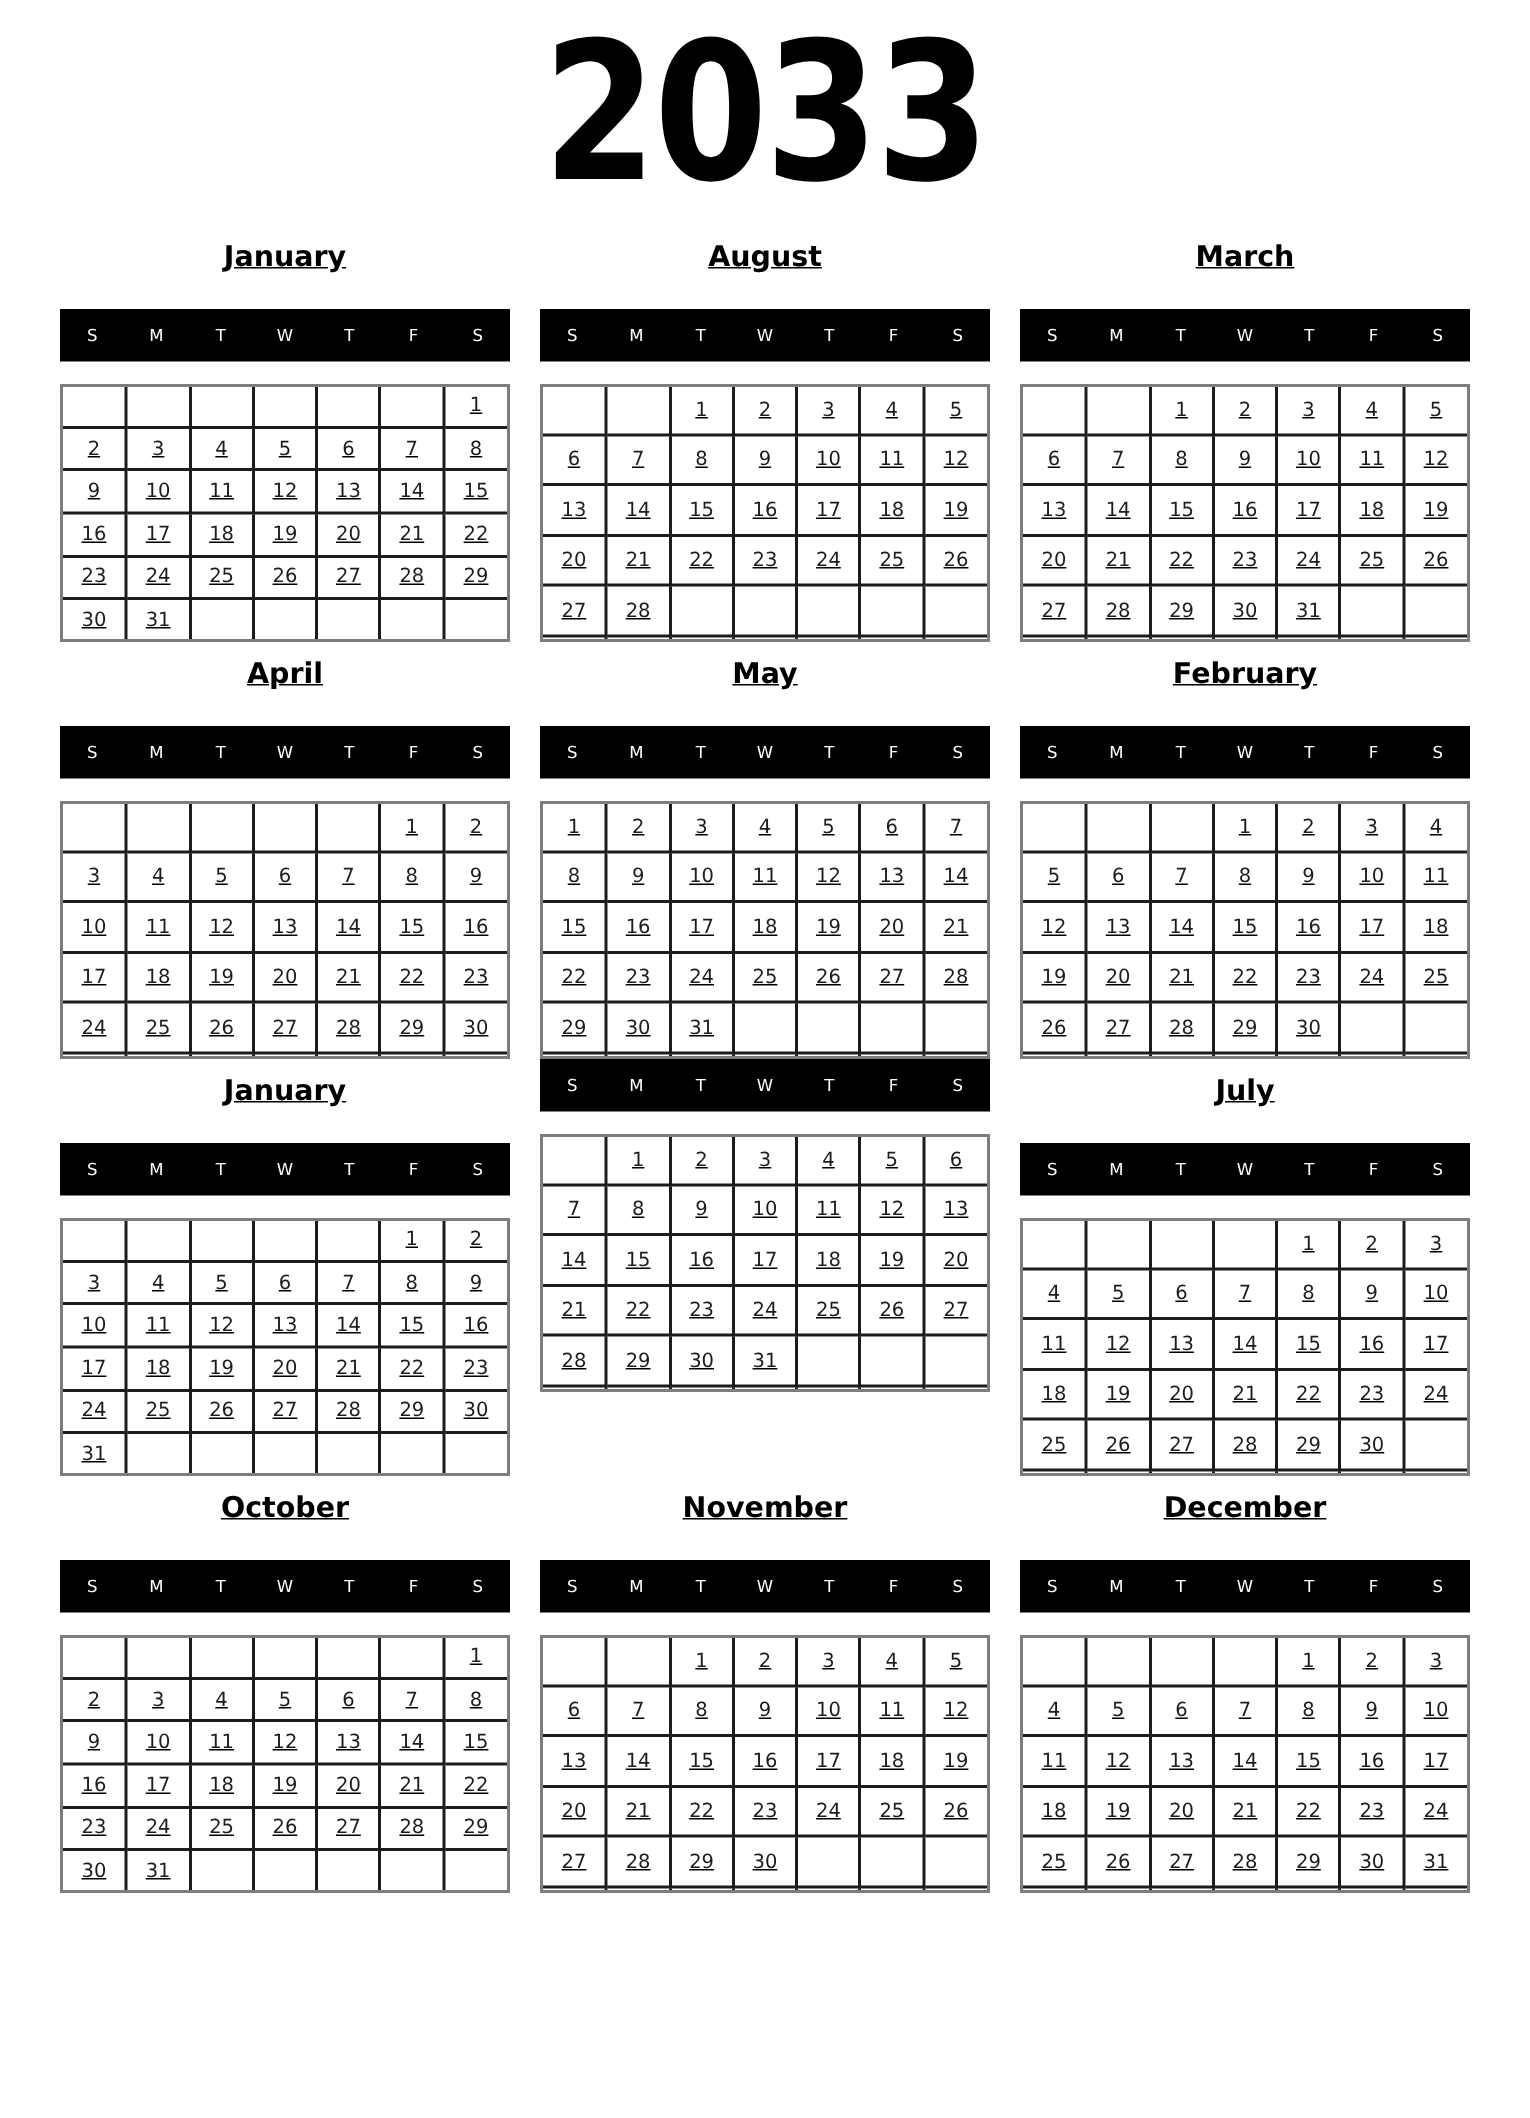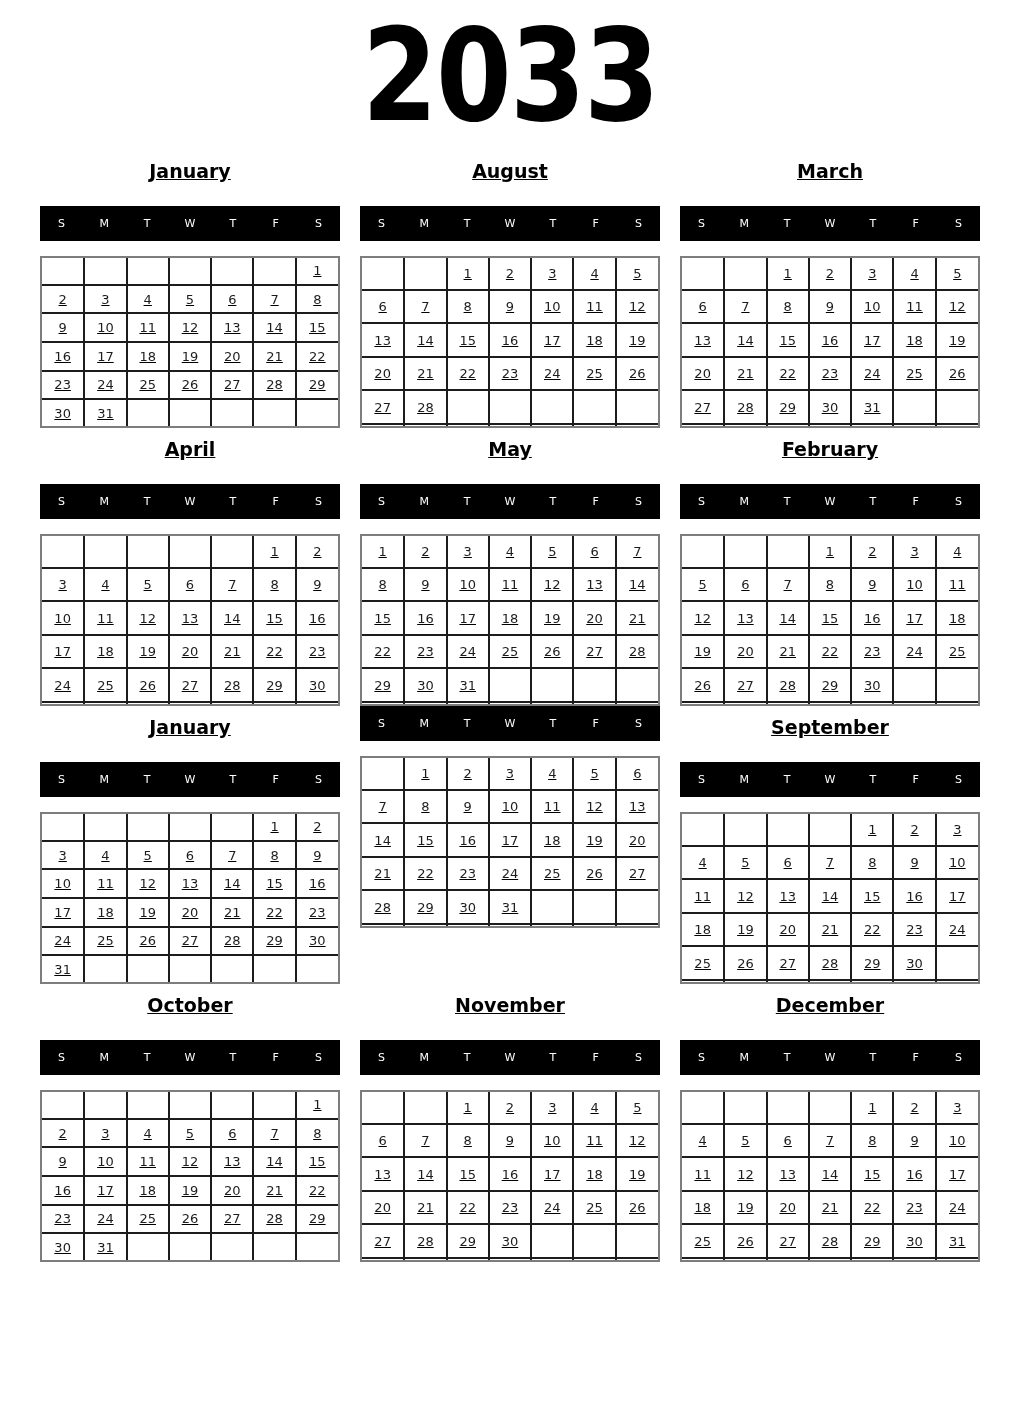--- a/index.html
+++ b/index.html
@@ -658,21 +658,21 @@
                 <td></td>
                 <td></td>
                 <td></td>
               </tr>
             </tbody>
       </table>
     </div>
   </section>
 
   <section class="month">
-    <h2 class="month-name">September</h2>
+    <h2 class="month-name">July</h2>
     <div class="day-header">
           <span>S</span>
           <span>M</span>
           <span>T</span>
           <span>W</span>
           <span>T</span>
           <span>F</span>
           <span>S</span>
         </div>
     <div class="grid-wrap">

